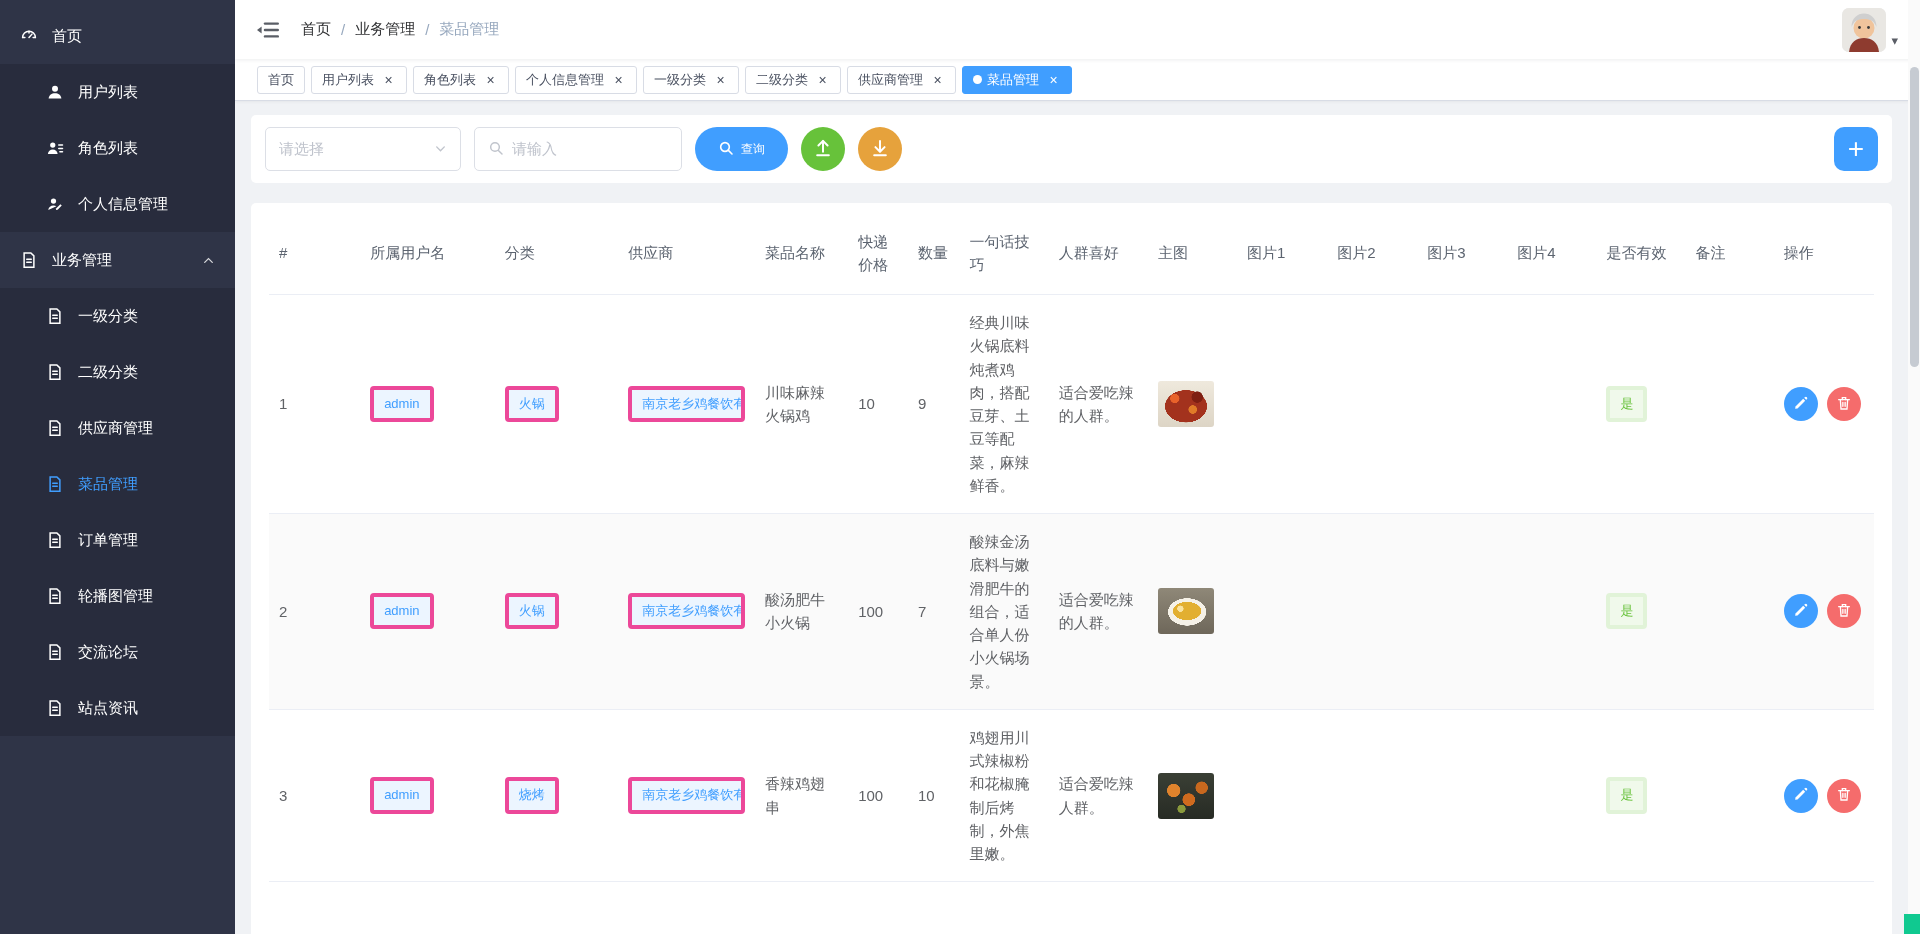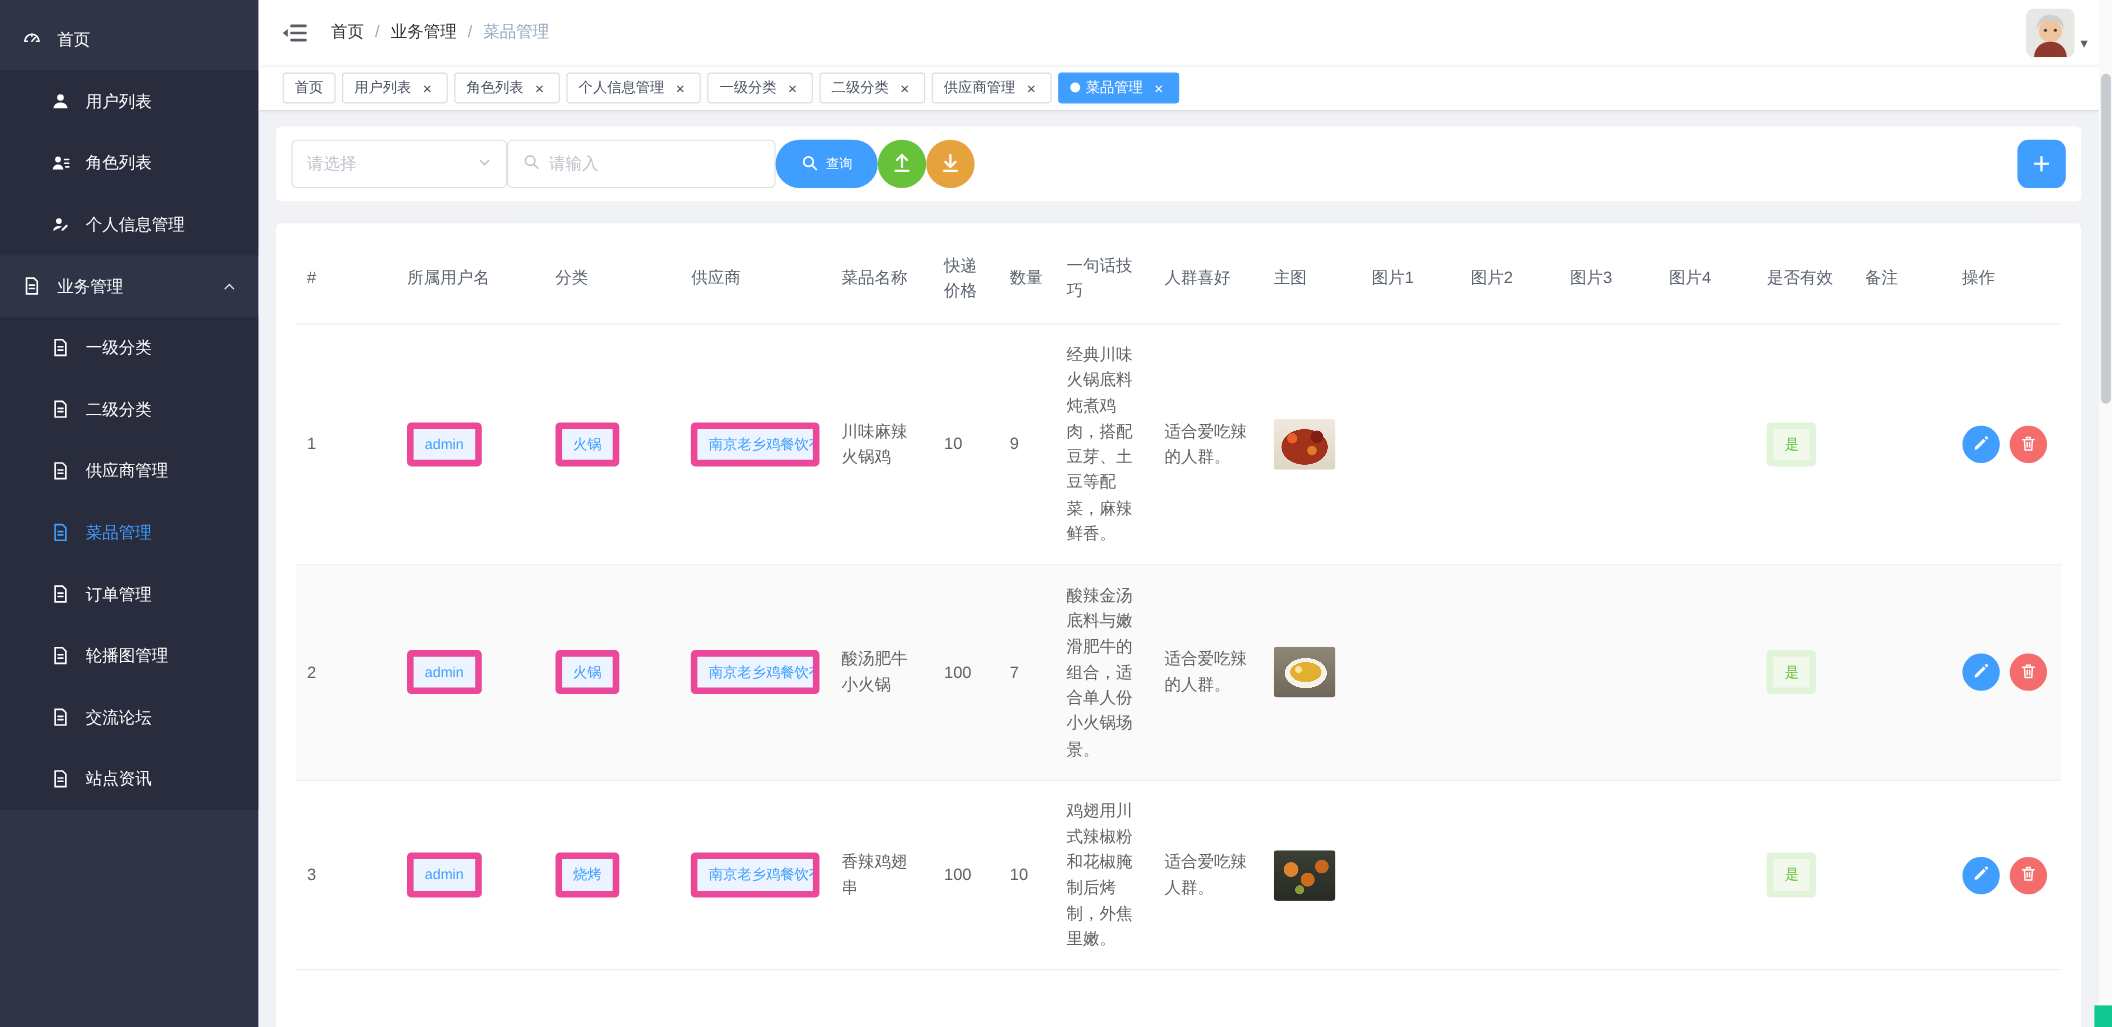--- a/index.html
+++ b/index.html
@@ -57,29 +57,29 @@
   }
   .tag-item .tag-close { font-size:14px; line-height:1; margin-left:2px; border-radius:50%;
     width:15px; height:15px; display:inline-flex; align-items:center; justify-content:center; }
   .tag-item.active { background:#409eff; border-color:#409eff; color:#fff; }
   .tag-dot { width:9px; height:9px; border-radius:50%; background:#fff; flex-shrink:0; }
 
   
   .content { flex:1; padding:14px 28px 0 16px; overflow:hidden; background:#f0f2f5; }
   .card { background:#fff; border-radius:5px; }
 
-  .toolbar { display:flex; align-items:center; padding:12px 14px; }
+  .toolbar { display:flex; align-items:center; gap:13px; padding:12px 14px; }
   .sel {
     width:196px; height:44px; border:1px solid #dcdfe6; border-radius:5px;
     display:flex; align-items:center; justify-content:space-between;
     padding:0 13px; color:#bfc3cc; font-size:15px; background:#fff; cursor:pointer;
   }
   .sel-caret svg { width:13px; height:13px; }
   .inp {
-    width:244px; height:44px; border:1px solid #dcdfe6; border-radius:5px;
+    width:208px; height:44px; border:1px solid #dcdfe6; border-radius:5px;
     display:flex; align-items:center; gap:8px; padding:0 13px;
     color:#bfc3cc; font-size:15px; background:#fff; cursor:text;
   }
   .inp .search-ic svg, .btn-query .search-ic svg { width:16px; height:16px; }
   .btn-query {
     height:44px; padding:0 23px; border:none; border-radius:22px;
     background:#409eff; color:#fff; font-size:12px; display:inline-flex;
     align-items:center; gap:7px; cursor:pointer; font-family:inherit;
   }
   .btn-round {
@@ -104,21 +104,21 @@
   }
   td {
     text-align:left; padding:16px 10px; border-bottom:1px solid #ebeef5;
     vertical-align:middle; line-height:1.55; word-break:break-all;
     overflow:hidden;
   }
   tbody tr:nth-child(even) { background:#fafafa; }
 
   .el-tag {
     display:inline-block; max-width:100%; overflow:hidden; white-space:nowrap;
-    background:#ecf5ff; border:6px solid #ec4899; color:#409eff;
+    background:#ecf5ff; border:4px solid #ec4899; color:#409eff;
     font-size:13px; padding:4px 10px; border-radius:4px; vertical-align:middle;
   }
   .el-tag.green { background:#f0f9eb; border-color:#e1f3d8; color:#67c23a; }
 
   .food { width:56px; height:46px; border-radius:3px; }
   .food-1 {
     background:
       radial-gradient(circle at 30% 38%, #e8622a 0 9%, transparent 10%),
       radial-gradient(circle at 62% 62%, #e07b28 0 9%, transparent 10%),
       radial-gradient(circle at 70% 35%, #7e1f12 0 11%, transparent 12%),

